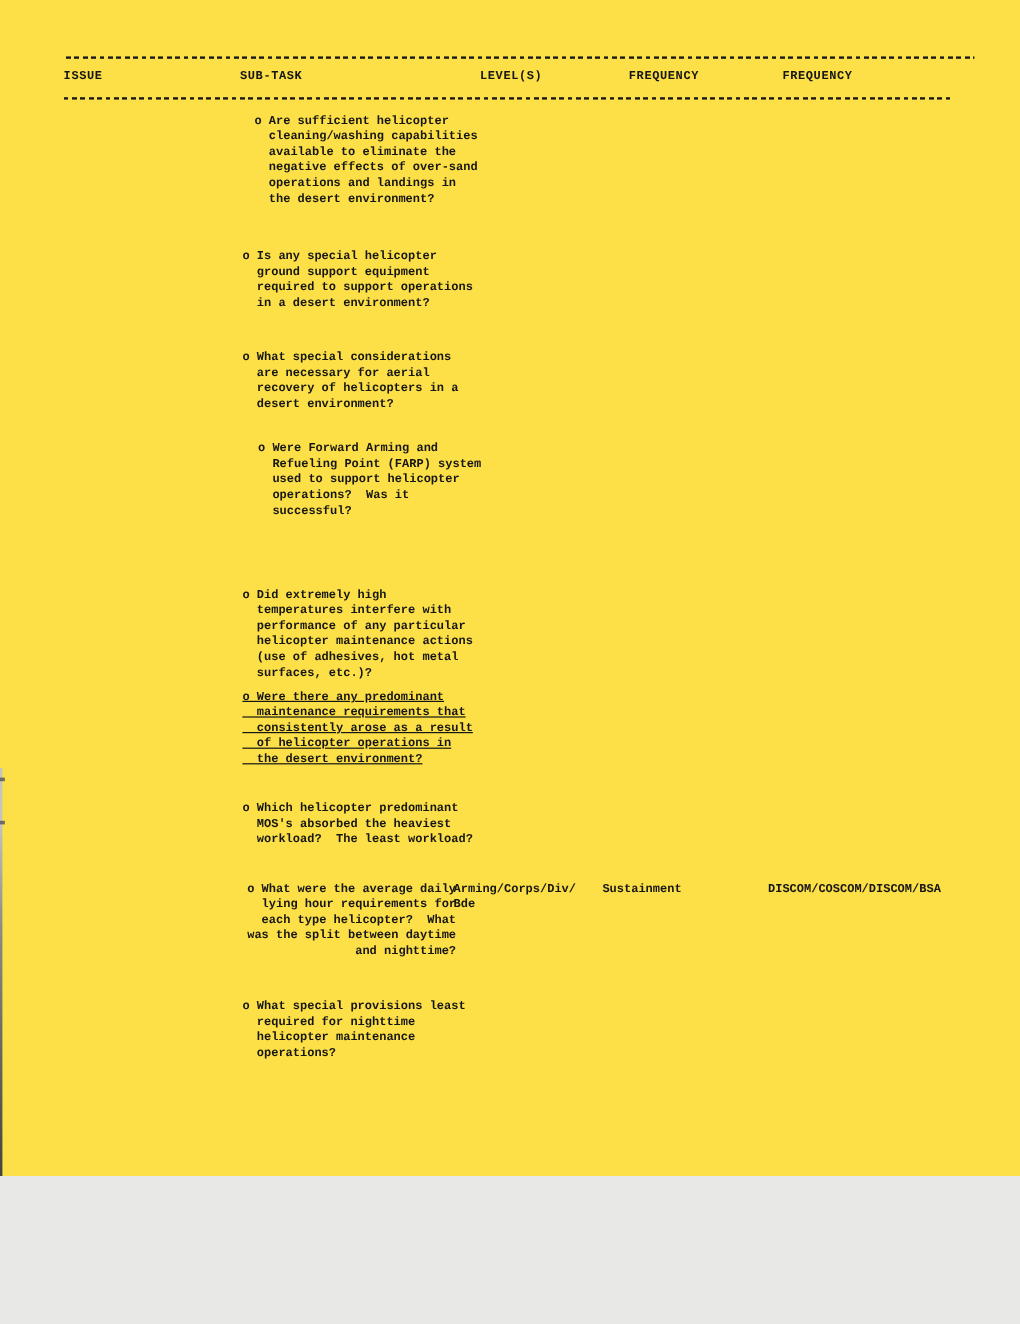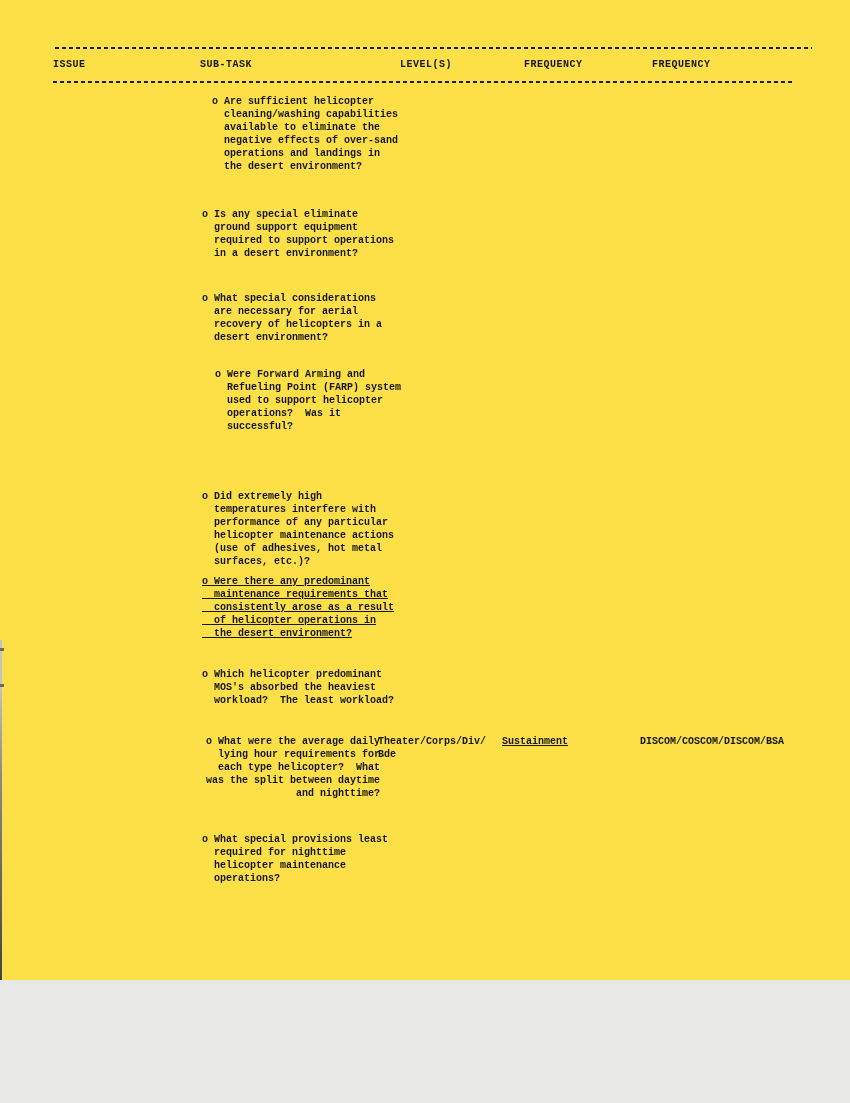--- a/index.html
+++ b/index.html
@@ -45,21 +45,21 @@
   <div id="rows">
       <div class="row" style="top: 95px;">
         <div class="cell" style="left: 212px;">o Are sufficient helicopter
   cleaning/washing capabilities
   available to eliminate the
   negative effects of over-sand
   operations and landings in
   the desert environment?</div>
       </div>
       <div class="row" style="top: 208px;">
-        <div class="cell" style="left: 202px;">o Is any special eliminate
+        <div class="cell" style="left: 202px;">o Is any special helicopter
   ground support equipment
   required to support operations
   in a desert environment?</div>
       </div>
       <div class="row" style="top: 292px;">
         <div class="cell" style="left: 202px;">o What special considerations
   are necessary for aerial
   recovery of helicopters in a
   desert environment?</div>
       </div>
@@ -89,23 +89,23 @@
         <div class="cell" style="left: 202px;">o Which helicopter predominant
   MOS's absorbed the heaviest
   workload?  The least workload?</div>
       </div>
       <div class="row" style="top: 735px;">
         <div class="cell" style="left: 194px; text-align: right;">o What were the average daily
   lying hour requirements for
   each type helicopter?  What
   was the split between daytime
   and nighttime?</div>
-        <div class="cell" style="left: 378px;">Theater/Corps/Div/
+        <div class="cell" style="left: 378px;">Arming/Corps/Div/
 Bde</div>
-        <div class="cell" style="left: 502px; text-decoration: underline;">Sustainment</div>
+        <div class="cell" style="left: 502px;">Sustainment</div>
         <div class="cell" style="left: 640px;">DISCOM/COSCOM/DISCOM/BSA</div>
       </div>
       <div class="row" style="top: 833px;">
         <div class="cell" style="left: 202px;">o What special provisions least
   required for nighttime
   helicopter maintenance
   operations?</div>
       </div>
     </div>
 

